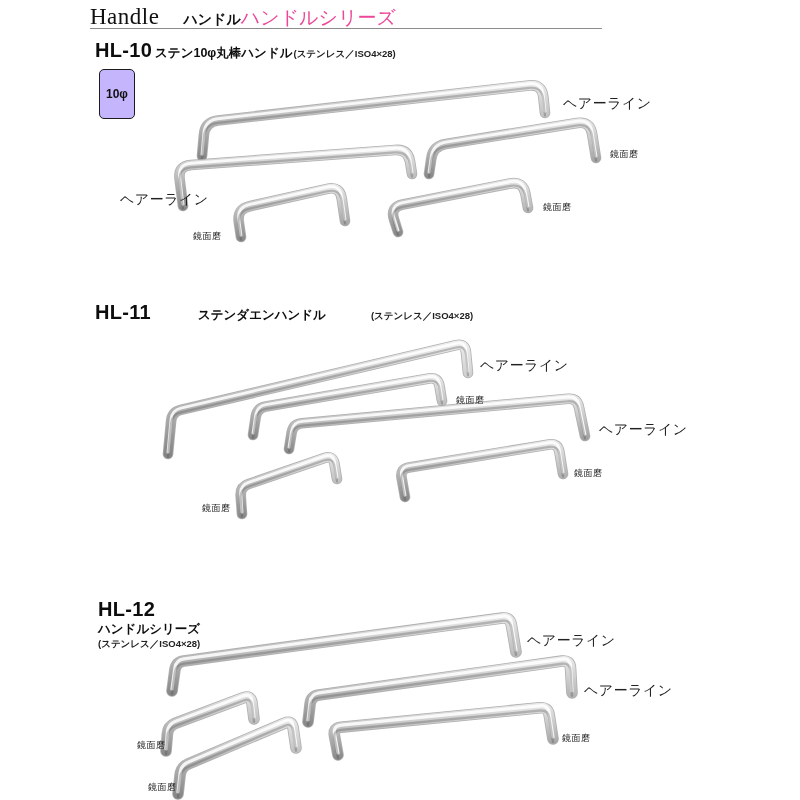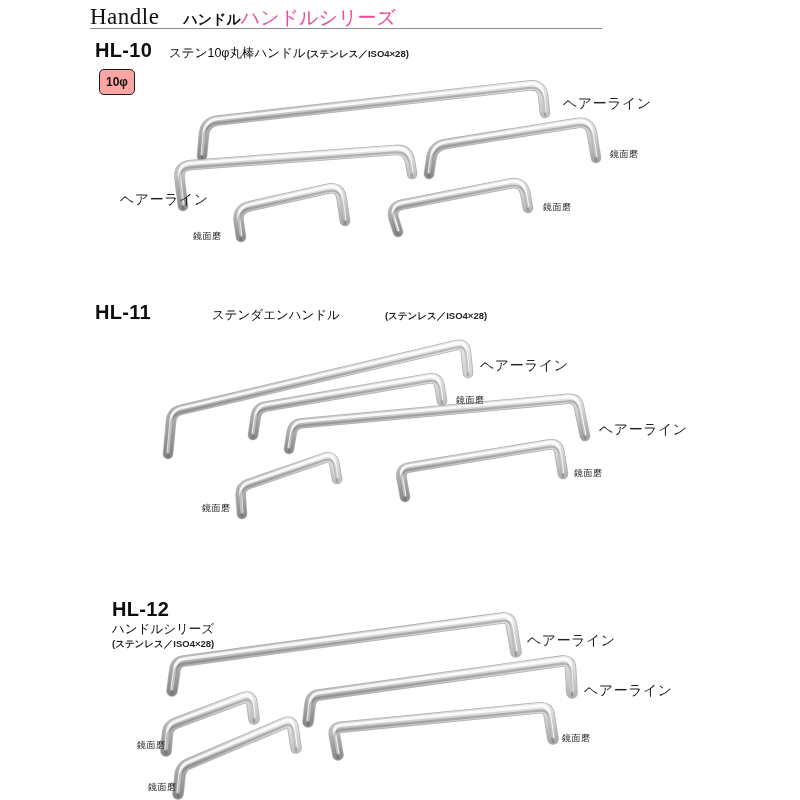--- a/index.html
+++ b/index.html
@@ -7,26 +7,26 @@
     position:relative;width:688px;height:800px;background:#ffffff;overflow:hidden;
     font-family:"Liberation Sans",sans-serif;color:#1a1a1a;
   }
   .hdr{position:absolute;left:90px;top:4px;display:flex;align-items:baseline;}
   .hdr .en{font-family:"Liberation Serif",serif;font-size:23px;letter-spacing:.5px;color:#111;}
   .hdr .ja{font-size:14px;font-weight:bold;margin-left:24px;color:#111;}
   .hdr .sub{font-size:19px;margin-left:0;color:#ec4899;}
   .rule{position:absolute;left:90px;right:86px;top:28px;border-top:1px solid #8c8c8c;}
   .sec-title{position:absolute;left:95px;display:flex;align-items:baseline;white-space:nowrap;}
   .sec-title .model{font-size:20px;font-weight:bold;letter-spacing:.3px;color:#0d0d0d;}
-  .sec-title .name{font-size:12.5px;font-weight:normal;margin-left:17px;color:#0d0d0d;}
+  .sec-title .name{font-size:12.5px;font-weight:bold;margin-left:3px;color:#0d0d0d;}
   .sec-title .spec{font-size:9.5px;margin-left:1px;color:#222;font-weight:bold;}
   .s1{top:39px;} .s2{top:301px;gap:44px;} .s3{top:598px;flex-direction:column;}
   .badge{
     position:absolute;left:99px;top:69px;border:1.5px solid #1c1c1c;border-radius:5px;
-    padding:4px 6px;font-size:12px;font-weight:bold;line-height:16px;color:#111;background:#fca5a5;
+    padding:16px 6px;font-size:12px;font-weight:bold;line-height:16px;color:#111;background:#c4b5fd;
   }
   svg.canvas{position:absolute;left:0;top:0;width:800px;height:800px;}
   .flabel{position:absolute;white-space:nowrap;color:#222;}
   .flabel.mirror{font-size:9px;letter-spacing:.5px;}
   .flabel.hairline{font-size:14px;letter-spacing:.5px;}
 </style>
 </head>
 <body>
 
 <div class="page">

